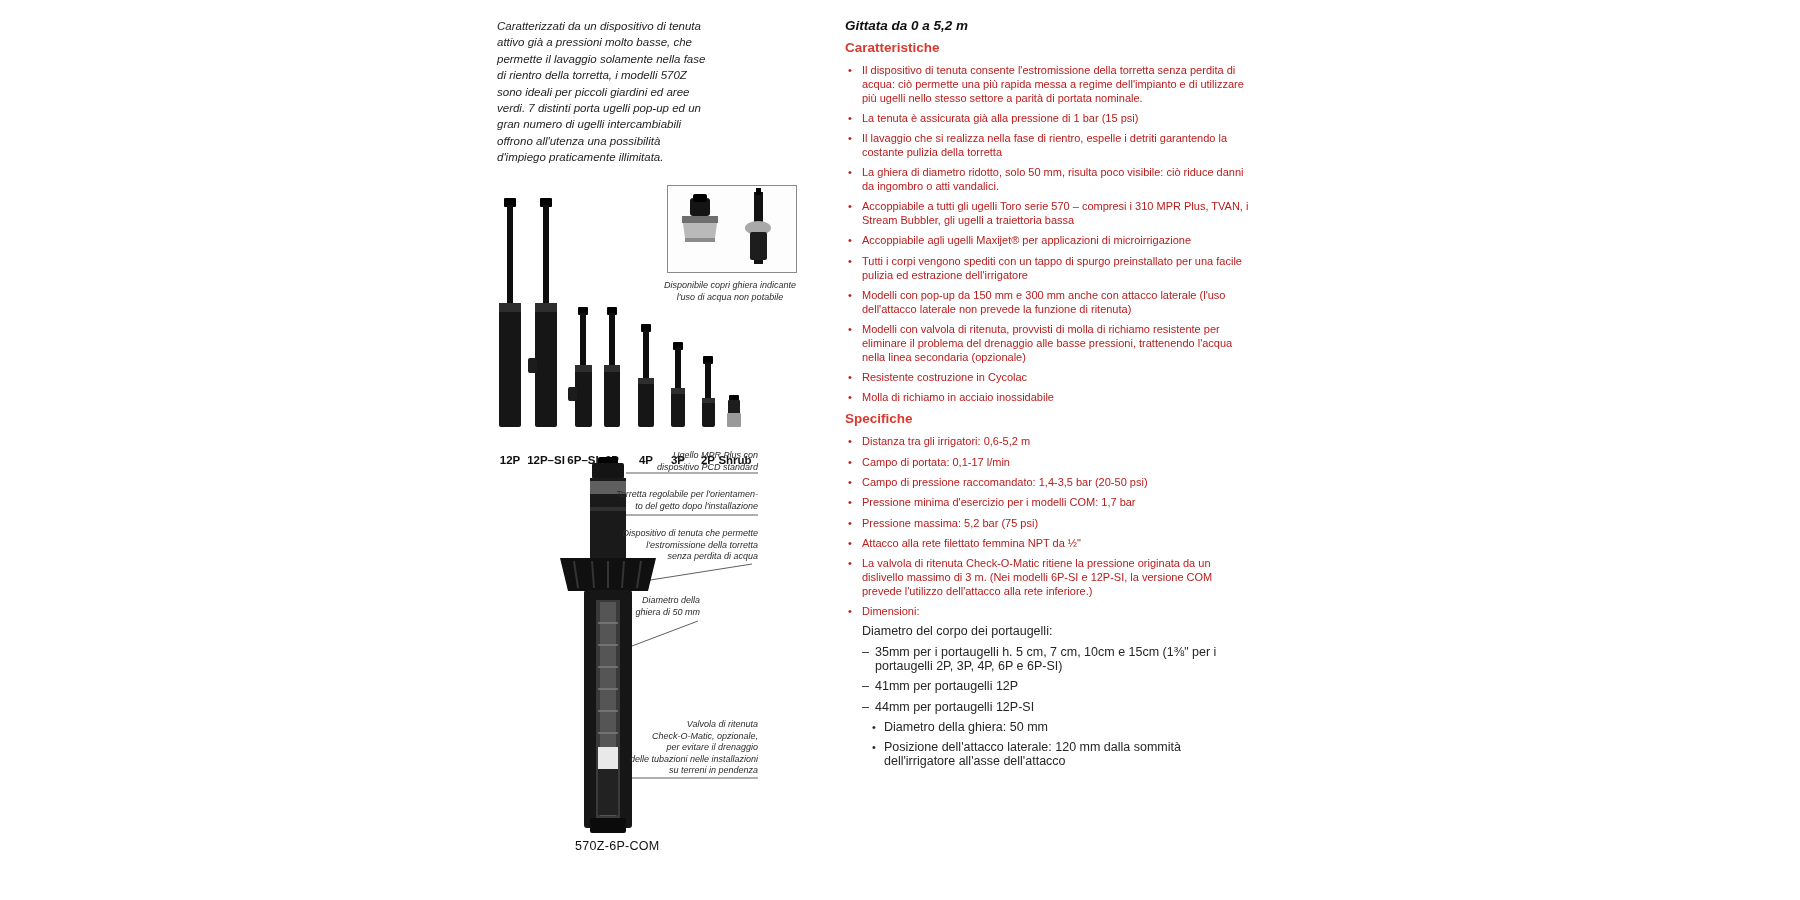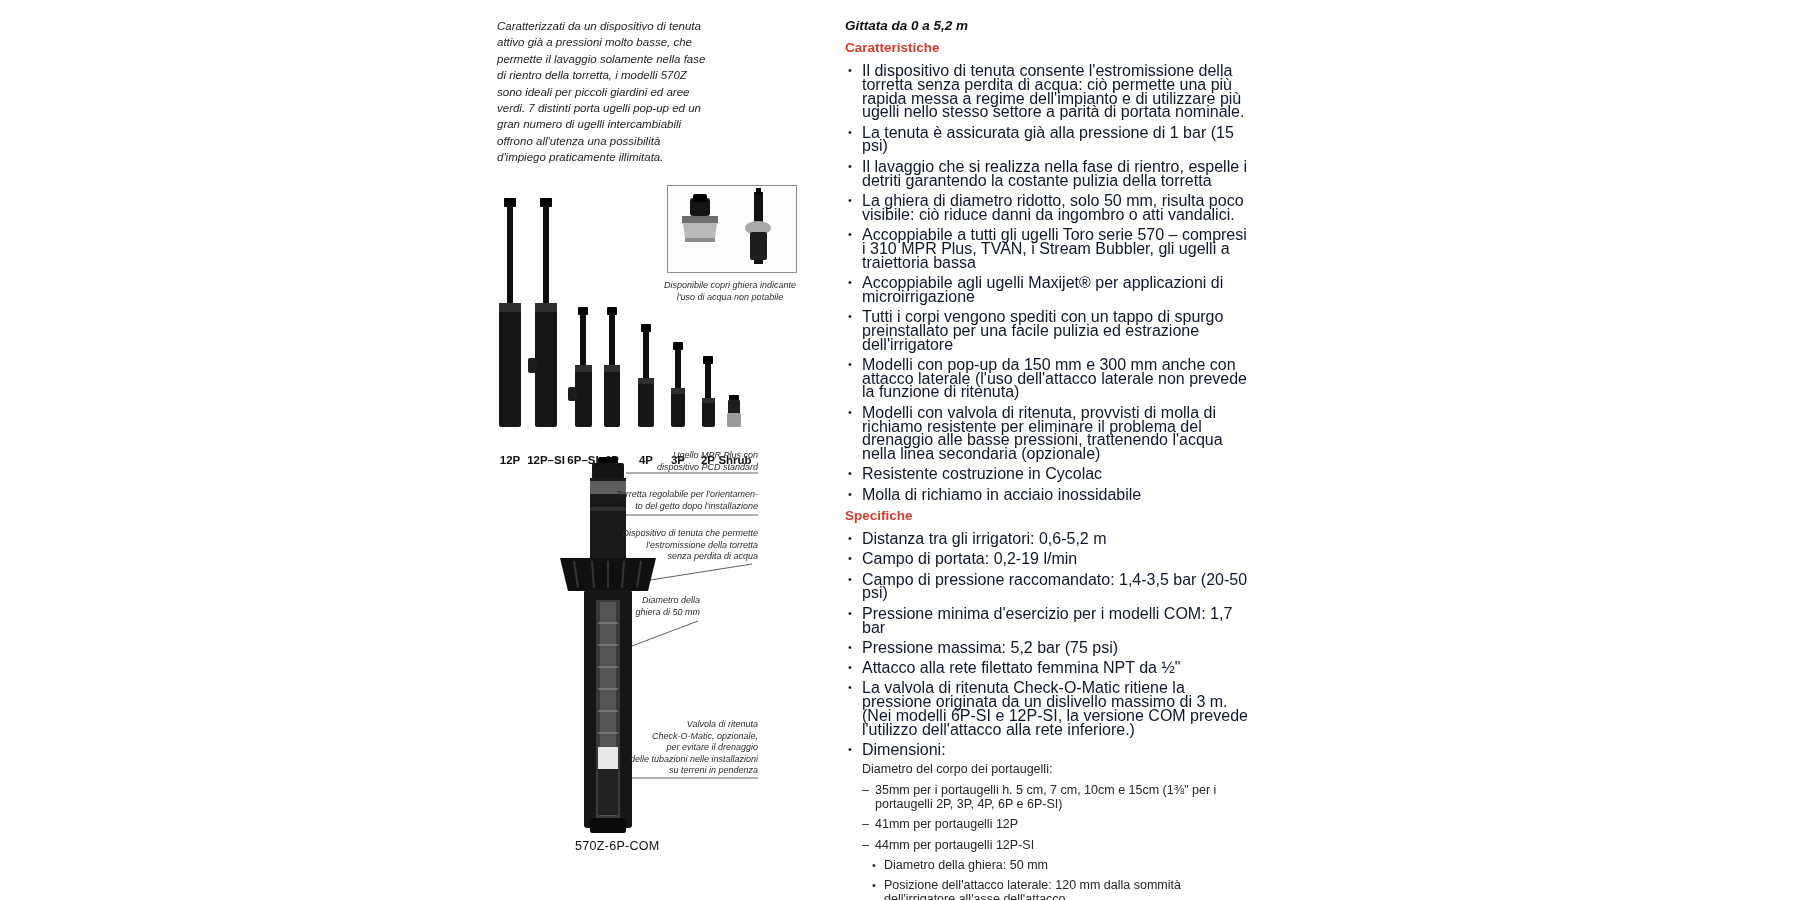--- a/index.html
+++ b/index.html
@@ -43,22 +43,22 @@
   .rightcol { position:absolute; left:845px; top:18px; width:405px; }
   .range-title {
     font-weight:bold; font-style:italic; font-size:13.5px; color:#111;
     margin-bottom:7px;
   }
   .red-heading {
     font-weight:bold; font-size:13.5px; color:#d93a2e; margin-bottom:9px;
   }
   .blist { list-style:none; }
   .blist li {
-    position:relative; padding-left:17px; font-size:16px;
-    line-height:13.8px; margin-bottom:6.5px; color:#0f172a;
+    position:relative; padding-left:17px; font-size:11px;
+    line-height:13.8px; margin-bottom:6.5px; color:#b91c1c;
   }
   .blist li::before {
     content:"\2022"; position:absolute; left:3px; top:0; font-size:11px;
   }
   .dim-intro {
     margin-left:17px; font-size:12.5px; line-height:13.8px; margin-bottom:7px;
   }
   .dlist { list-style:none; margin-left:17px; }
   .dlist li {
     position:relative; padding-left:13px; font-size:12.5px;
@@ -222,21 +222,21 @@
     <li>Tutti i corpi vengono spediti con un tappo di spurgo preinstallato per una facile pulizia ed estrazione dell'irrigatore</li>
     <li>Modelli con pop-up da 150 mm e 300 mm anche con attacco laterale (l'uso dell'attacco laterale non prevede la funzione di ritenuta)</li>
     <li>Modelli con valvola di ritenuta, provvisti di molla di richiamo resistente per eliminare il problema del drenaggio alle basse pressioni, trattenendo l'acqua nella linea secondaria (opzionale)</li>
     <li>Resistente costruzione in Cycolac</li>
     <li>Molla di richiamo in acciaio inossidabile</li>
   </ul>
 
   <div class="red-heading">Specifiche</div>
   <ul class="blist">
     <li>Distanza tra gli irrigatori: 0,6-5,2 m</li>
-    <li>Campo di portata: 0,2-19 l/min</li>
+    <li>Campo di portata: 0,1-17 l/min</li>
     <li>Campo di pressione raccomandato: 1,4-3,5 bar (20-50 psi)</li>
     <li>Pressione minima d'esercizio per i modelli COM: 1,7 bar</li>
     <li>Pressione massima: 5,2 bar (75 psi)</li>
     <li>Attacco alla rete filettato femmina NPT da ½"</li>
     <li>La valvola di ritenuta Check-O-Matic ritiene la pressione originata da un dislivello massimo di 3 m. (Nei modelli 6P-SI e 12P-SI, la versione COM prevede l'utilizzo dell'attacco alla rete inferiore.)</li>
     <li>Dimensioni:</li>
   </ul>
 
   <div class="dim-intro">Diametro del corpo dei portaugelli:</div>
   <ul class="dlist">

